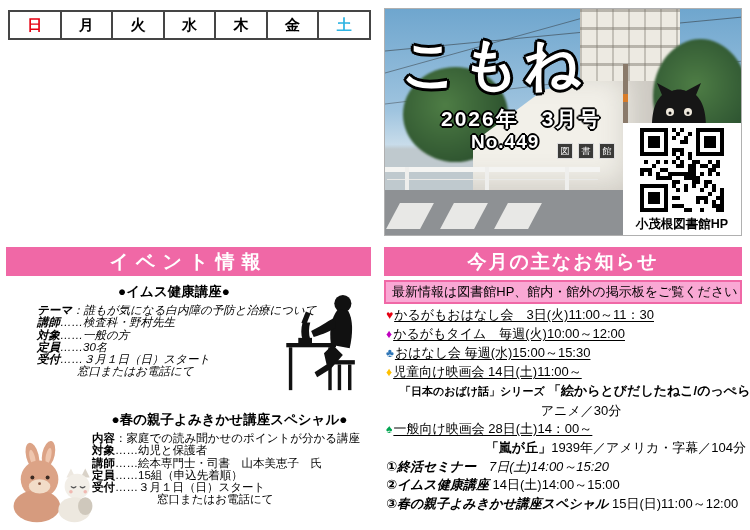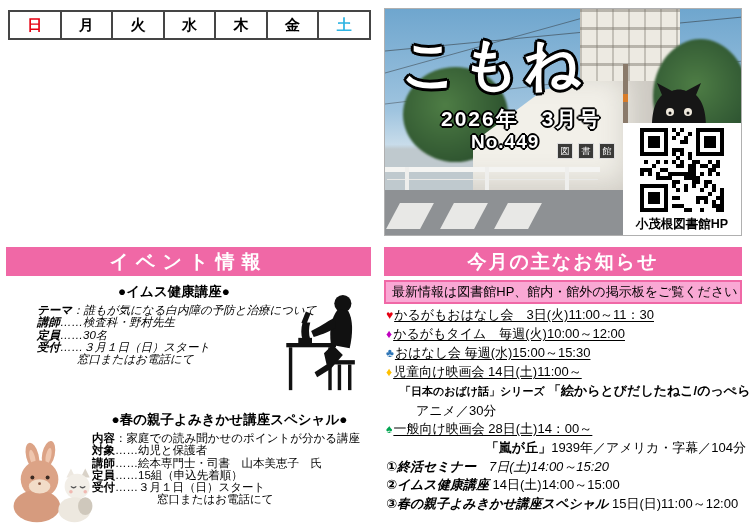--- a/index.html
+++ b/index.html
@@ -264,20 +264,21 @@
   </div>
 
   <div id="banner-left" class="banner">イベント情報</div>
   <div id="banner-right" class="banner">今月の主なお知らせ</div>
 
   <div id="ev1" class="evblock">
     <div class="evtitle">●イムス健康講座●</div>
     <div class="evrows">
         <div class="evrow"><b>テーマ</b>：誰もが気になる白内障の予防と治療について</div>
         <div class="evrow"><b>講師</b>……検査科・野村先生</div>
+        <div class="evrow"><b>対象</b>……一般の方</div>
         <div class="evrow"><b>定員</b>……30名</div>
         <div class="evrow"><b>受付</b>……３月１日（日）スタート</div>
         <div class="evrow cont">窓口またはお電話にて</div>
       </div>
   </div>
   <svg id="scientist" width="86" height="108" viewBox="0 0 100 126">
     <rect x="6" y="70" width="58" height="5" fill="#111"></rect>
     <rect x="9" y="75" width="4" height="50" fill="#111"></rect>
     <rect x="55" y="75" width="4" height="50" fill="#111"></rect>
     <rect x="20" y="64" width="16" height="6" fill="#111"></rect>
@@ -325,21 +326,21 @@
     <ellipse cx="86" cy="76" rx="8" ry="10" fill="#CFC8BC"></ellipse>
   </svg>
 
   <div id="info-box">最新情報は図書館HP、館内・館外の掲示板をご覧ください</div>
   <div id="notices">
       <div class="nitem"><span class="sym" style="color: rgb(230, 0, 18);">♥</span><span class="lnk"><span>かるがもおはなし会　3日(火)11:00～11：30</span></span></div>
       <div class="nitem"><span class="sym" style="color: rgb(192, 0, 192);">♦</span><span class="lnk"><span>かるがもタイム　毎週(火)10:00～12:00</span></span></div>
       <div class="nitem"><span class="sym" style="color: rgb(46, 117, 182);">♣</span><span class="lnk"><span>おはなし会 毎週(水)15:00～15:30</span></span></div>
       <div class="nitem"><span class="sym" style="color: rgb(255, 192, 0);">♦</span><span class="lnk"><span>児童向け映画会 14日(土)11:00～</span></span></div>
       <div class="nitem plain" style="margin-left: 14px;"><span><span class="seg-b seg-sm">「日本のおばけ話」シリーズ </span><span class="seg-b">「絵からとびだしたねこ/のっぺらぼう」</span></span></div>
-      <div class="nitem plain" style="margin-left: 30px;"><span><span>アニメ／30分</span></span></div>
+      <div class="nitem plain" style="margin-left: 30px; text-align: center;"><span><span>アニメ／30分</span></span></div>
       <div class="nitem"><span class="sym" style="color: rgb(0, 165, 81);">♠</span><span class="lnk"><span>一般向け映画会 28日(土)14：00～</span></span></div>
       <div class="nitem plain" style="margin-left: 30px; text-align: right;"><span><span class="seg-b">「嵐が丘」</span><span>1939年／アメリカ・字幕／104分</span></span></div>
       <div class="nitem plain"><span><span class="seg-b seg-i">①終活セミナー</span><span class="seg-i">　7日(土)14:00～15:20</span></span></div>
       <div class="nitem plain"><span><span class="seg-b seg-i">②イムス健康講座</span><span> 14日(土)14:00～15:00</span></span></div>
       <div class="nitem plain"><span><span class="seg-b seg-i">③春の親子よみきかせ講座スペシャル</span><span> 15日(日)11:00～12:00</span></span></div>
     </div>
 
 </div>
 
 </body></html>

